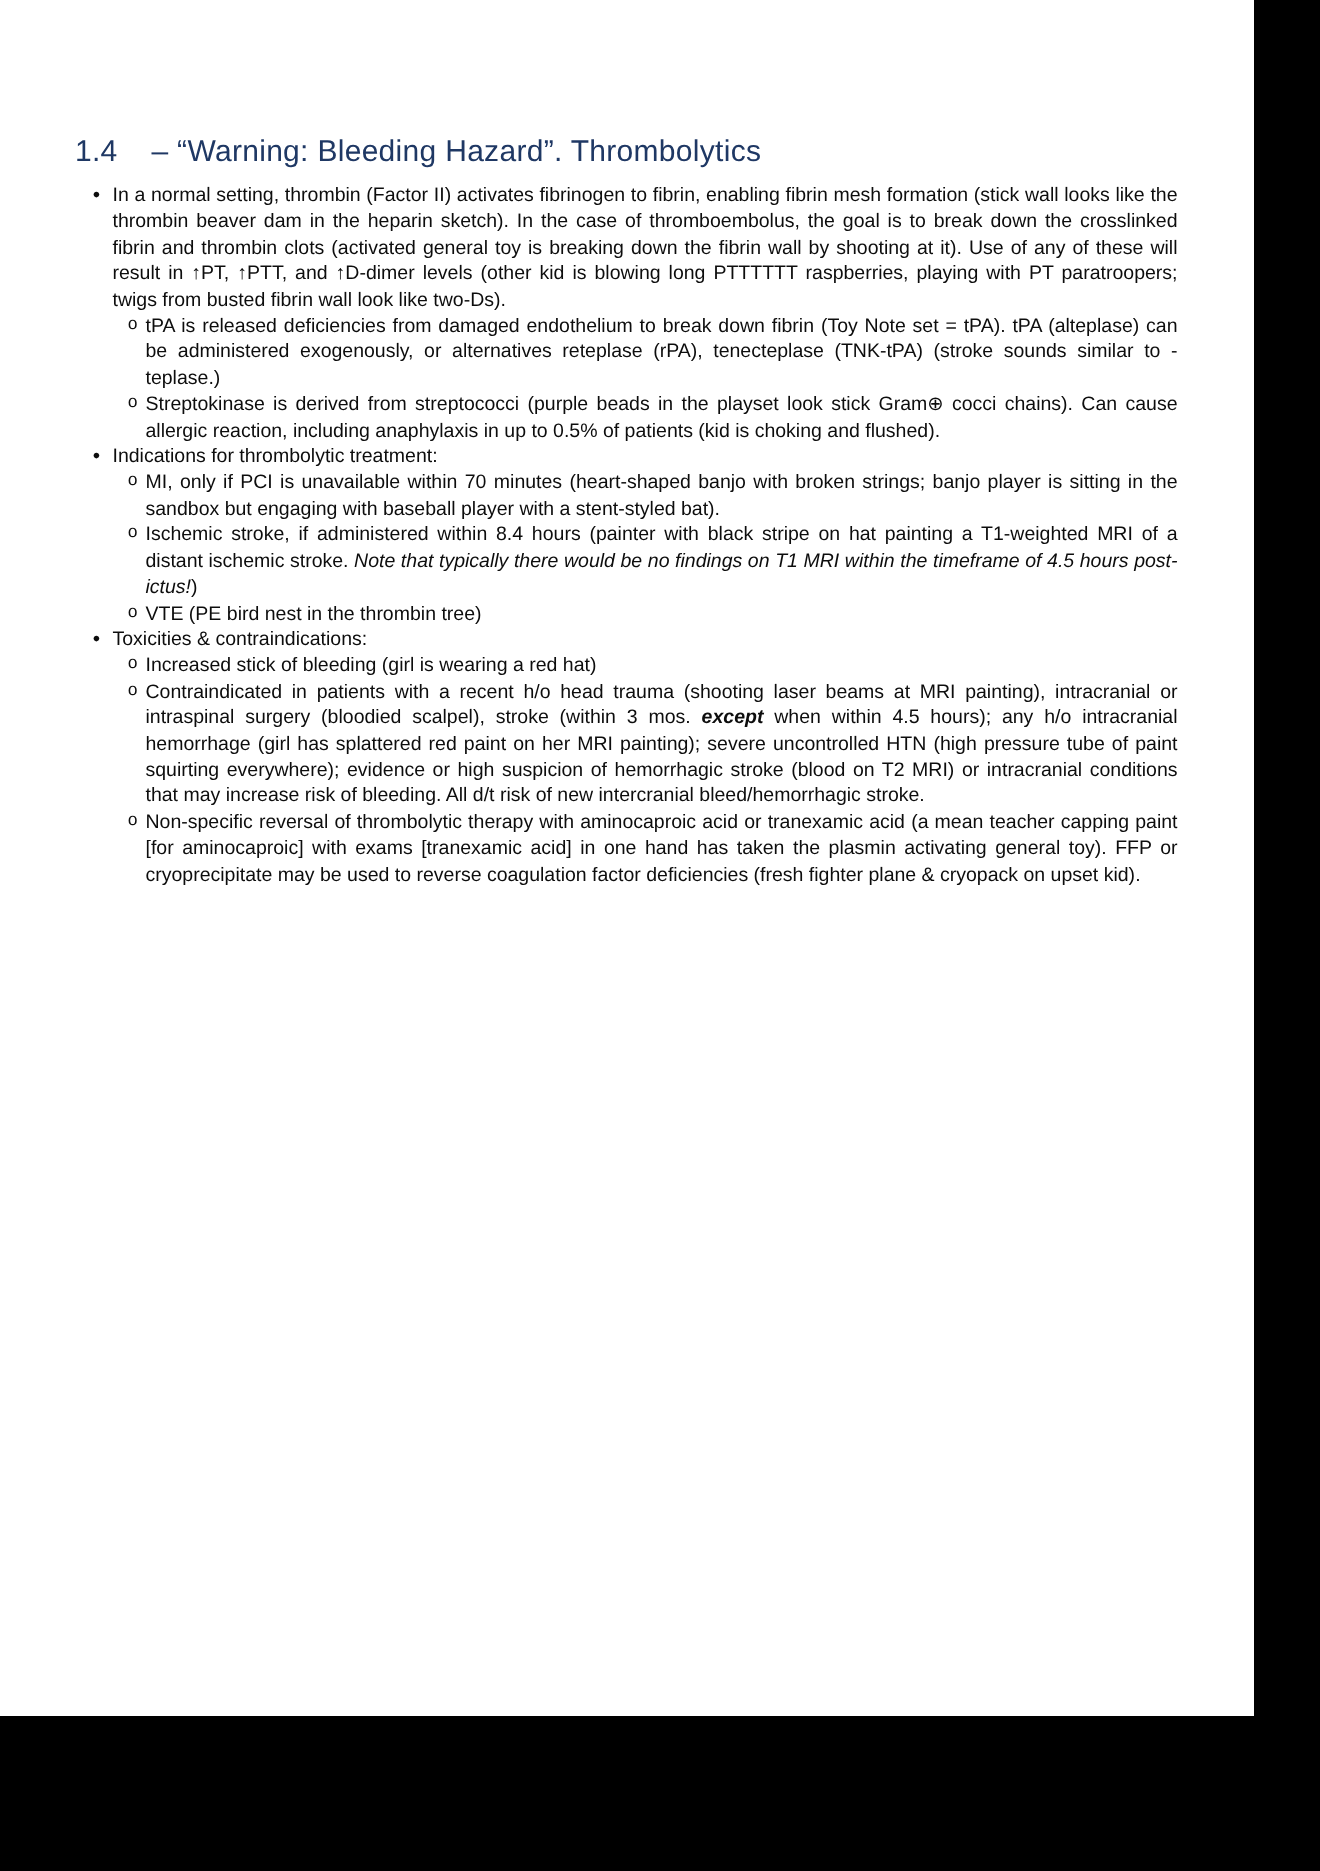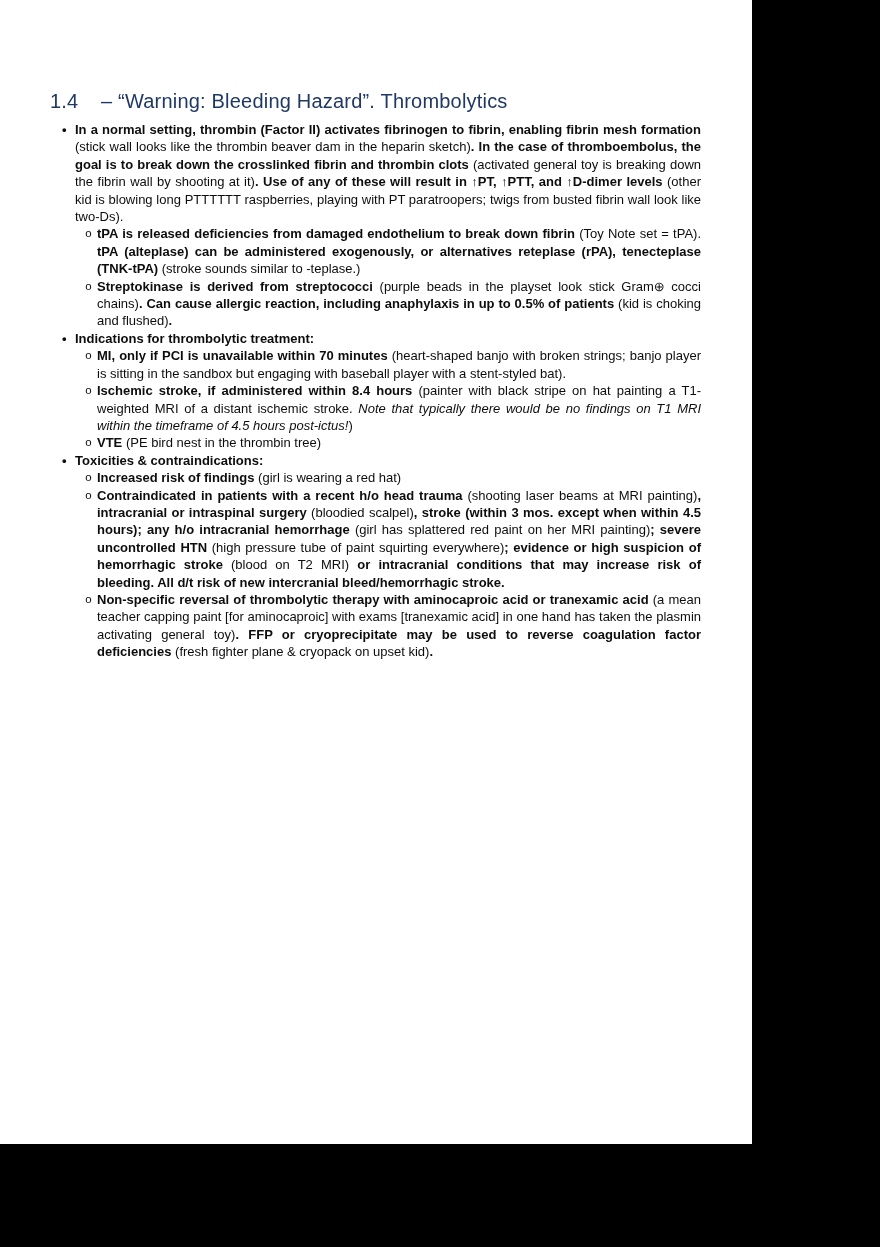--- a/index.html
+++ b/index.html
@@ -12,21 +12,21 @@
     position: relative;
     width: 880px;
     height: 1247px;
     background: #000000;
     overflow: hidden;
   }
   .paper {
     position: absolute;
     top: 0;
     left: 0;
-    width: 752px;
+    width: 836px;
     height: 1144px;
     background: #ffffff;
   }
   .letterbox {
     position: absolute;
     top: 1144px;
     left: 0;
     width: 880px;
     height: 103px;
     background: #000000;
@@ -65,24 +65,24 @@
   }
   .item.l2 .bullet {
     width: 12px;
     font-family: "Liberation Mono", monospace;
     font-size: 11.5px;
   }
   .txt {
     flex: 1 1 auto;
     text-align: justify;
   }
-  .seg-b  { font-weight: bold; }
+  .seg-b  { font-weight: normal; }
   .seg-n  { font-weight: normal; }
   .seg-i  { font-style: italic; }
-  .seg-bi { font-weight: bold; }
+  .seg-bi { font-weight: bold; font-style: italic; }
 </style>
 </head>
 <body>
 
 <div class="viewport">
   <div class="paper">
     <h1 class="section-title">
       <span class="num">1.4</span><span class="rest">– “Warning: Bleeding Hazard”. Thrombolytics</span>
     </h1>
     <div class="content">
@@ -113,21 +113,21 @@
         <div class="item l2">
           <span class="bullet">o</span>
           <div class="txt"><span class="seg-b">VTE </span><span class="seg-n">(PE bird nest in the thrombin tree)</span></div>
         </div>
         <div class="item l1">
           <span class="bullet">•</span>
           <div class="txt"><span class="seg-b">Toxicities &amp; contraindications:</span></div>
         </div>
         <div class="item l2">
           <span class="bullet">o</span>
-          <div class="txt"><span class="seg-b">Increased risk of findings </span><span class="seg-n">(girl is wearing a red hat)</span></div>
+          <div class="txt"><span class="seg-b">Increased stick of bleeding </span><span class="seg-n">(girl is wearing a red hat)</span></div>
         </div>
         <div class="item l2">
           <span class="bullet">o</span>
           <div class="txt"><span class="seg-b">Contraindicated in patients with a recent h/o head trauma </span><span class="seg-n">(shooting laser beams at MRI painting)</span><span class="seg-b">, intracranial or intraspinal surgery </span><span class="seg-n">(bloodied scalpel)</span><span class="seg-b">, stroke (within 3 mos. </span><span class="seg-bi">except</span><span class="seg-b"> when within 4.5 hours); any h/o intracranial hemorrhage </span><span class="seg-n">(girl has splattered red paint on her MRI painting)</span><span class="seg-b">; severe uncontrolled HTN </span><span class="seg-n">(high pressure tube of paint squirting everywhere)</span><span class="seg-b">; evidence or high suspicion of hemorrhagic stroke </span><span class="seg-n">(blood on T2 MRI) </span><span class="seg-b">or intracranial conditions that may increase risk of bleeding. All d/t risk of new intercranial bleed/hemorrhagic stroke.</span></div>
         </div>
         <div class="item l2">
           <span class="bullet">o</span>
           <div class="txt"><span class="seg-b">Non-specific reversal of thrombolytic therapy with aminocaproic acid or tranexamic acid </span><span class="seg-n">(a mean teacher capping paint [for aminocaproic] with exams [tranexamic acid] in one hand has taken the plasmin activating general toy)</span><span class="seg-b">. FFP or cryoprecipitate may be used to reverse coagulation factor deficiencies </span><span class="seg-n">(fresh fighter plane &amp; cryopack on upset kid)</span><span class="seg-b">.</span></div>
         </div>
       </div>

